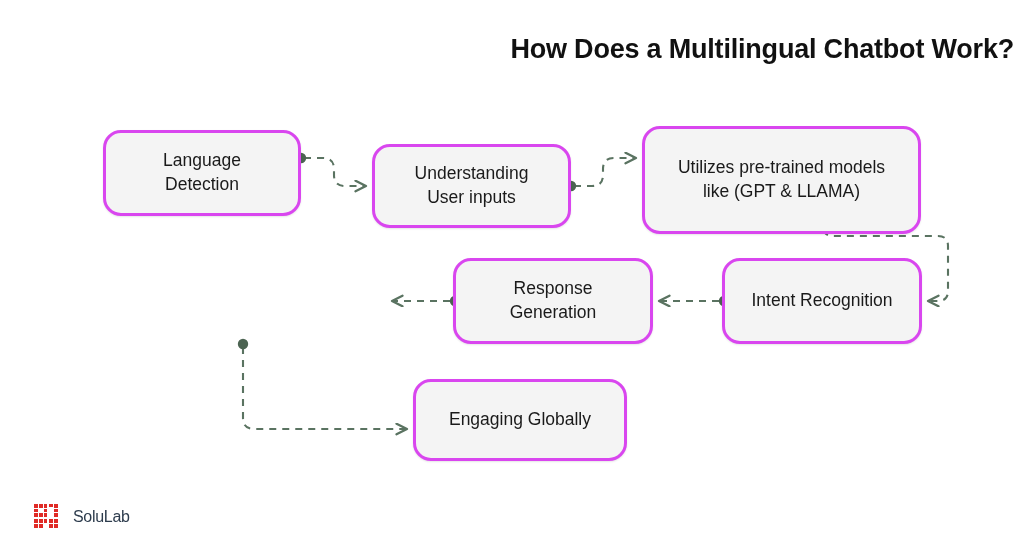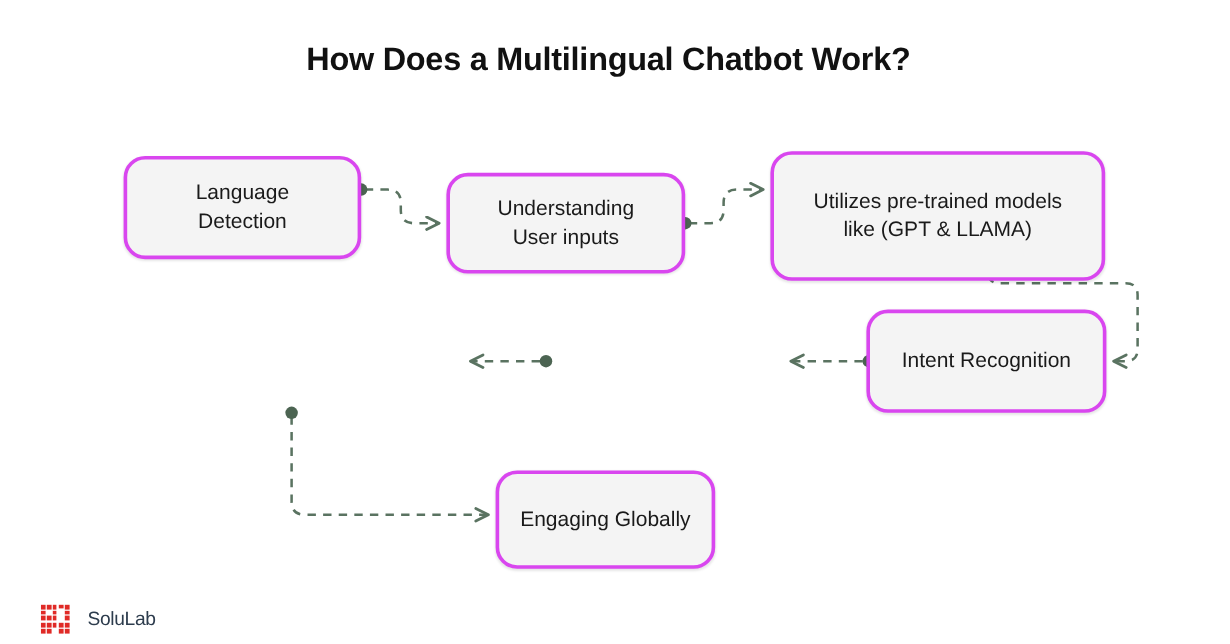--- a/index.html
+++ b/index.html
@@ -16,21 +16,21 @@
     width: 1025px;
     height: 537px;
     background: #ffffff;
     overflow: hidden;
   }
   #diagram-title {
     position: absolute;
     left: 0;
     top: 34px;
     width: 1014px;
-    text-align: center;
+    text-align: right;
     font-size: 27px;
     font-weight: bold;
     color: #111111;
     letter-spacing: -0.2px;
     font-family: "Liberation Sans", sans-serif;
   }
   #connector-layer {
     position: absolute;
     left: 0;
     top: 0;
@@ -57,21 +57,21 @@
   .node-label {
     padding: 0 10px;
     white-space: pre-line;
   }
   #node-language-detection { left: 103px; top: 130px; width: 198px; height: 86px; }
   #node-understanding-user-inputs { left: 372px; top: 128px; width: 199px; height: 84px; margin-top: 16px; }
   #node-pretrained-models { left: 642px; top: 126px; width: 279px; height: 108px; }
   #node-intent-recognition { left: 722px; top: 258px; width: 200px; height: 86px; }
   #node-response-generation { left: 453px; top: 258px; width: 200px; height: 86px; }
   #node-learning-adaptation { left: 103px; top: 256px; width: 283px; height: 88px; }
-  #node-engaging-globally { left: 413px; top: 392px; width: 183px; height: 82px; }
+  #node-engaging-globally { left: 413px; top: 379px; width: 214px; height: 82px; }
 
   #brand-logo {
     position: absolute;
     left: 34px;
     top: 500px;
     height: 34px;
     display: flex;
     align-items: center;
     gap: 11px;
   }
@@ -139,20 +139,24 @@
 
   <div class="node" id="node-pretrained-models">
     <span class="node-label">Utilizes pre-trained models
 like (GPT &amp; LLAMA)</span>
   </div>
 
   <div class="node" id="node-intent-recognition">
     <span class="node-label">Intent Recognition</span>
   </div>
 
+  <div class="node" id="node-response-generation">
+    <span class="node-label">Response
+Generation</span>
+  </div>
 
 
   <div class="node" id="node-engaging-globally">
     <span class="node-label">Engaging Globally</span>
   </div>
 
   <div id="brand-logo">
     <svg id="brand-mark" viewBox="0 0 28 28" xmlns="http://www.w3.org/2000/svg">
       <g fill="#e02a26">
         <rect x="0" y="1" width="4" height="4"></rect>

